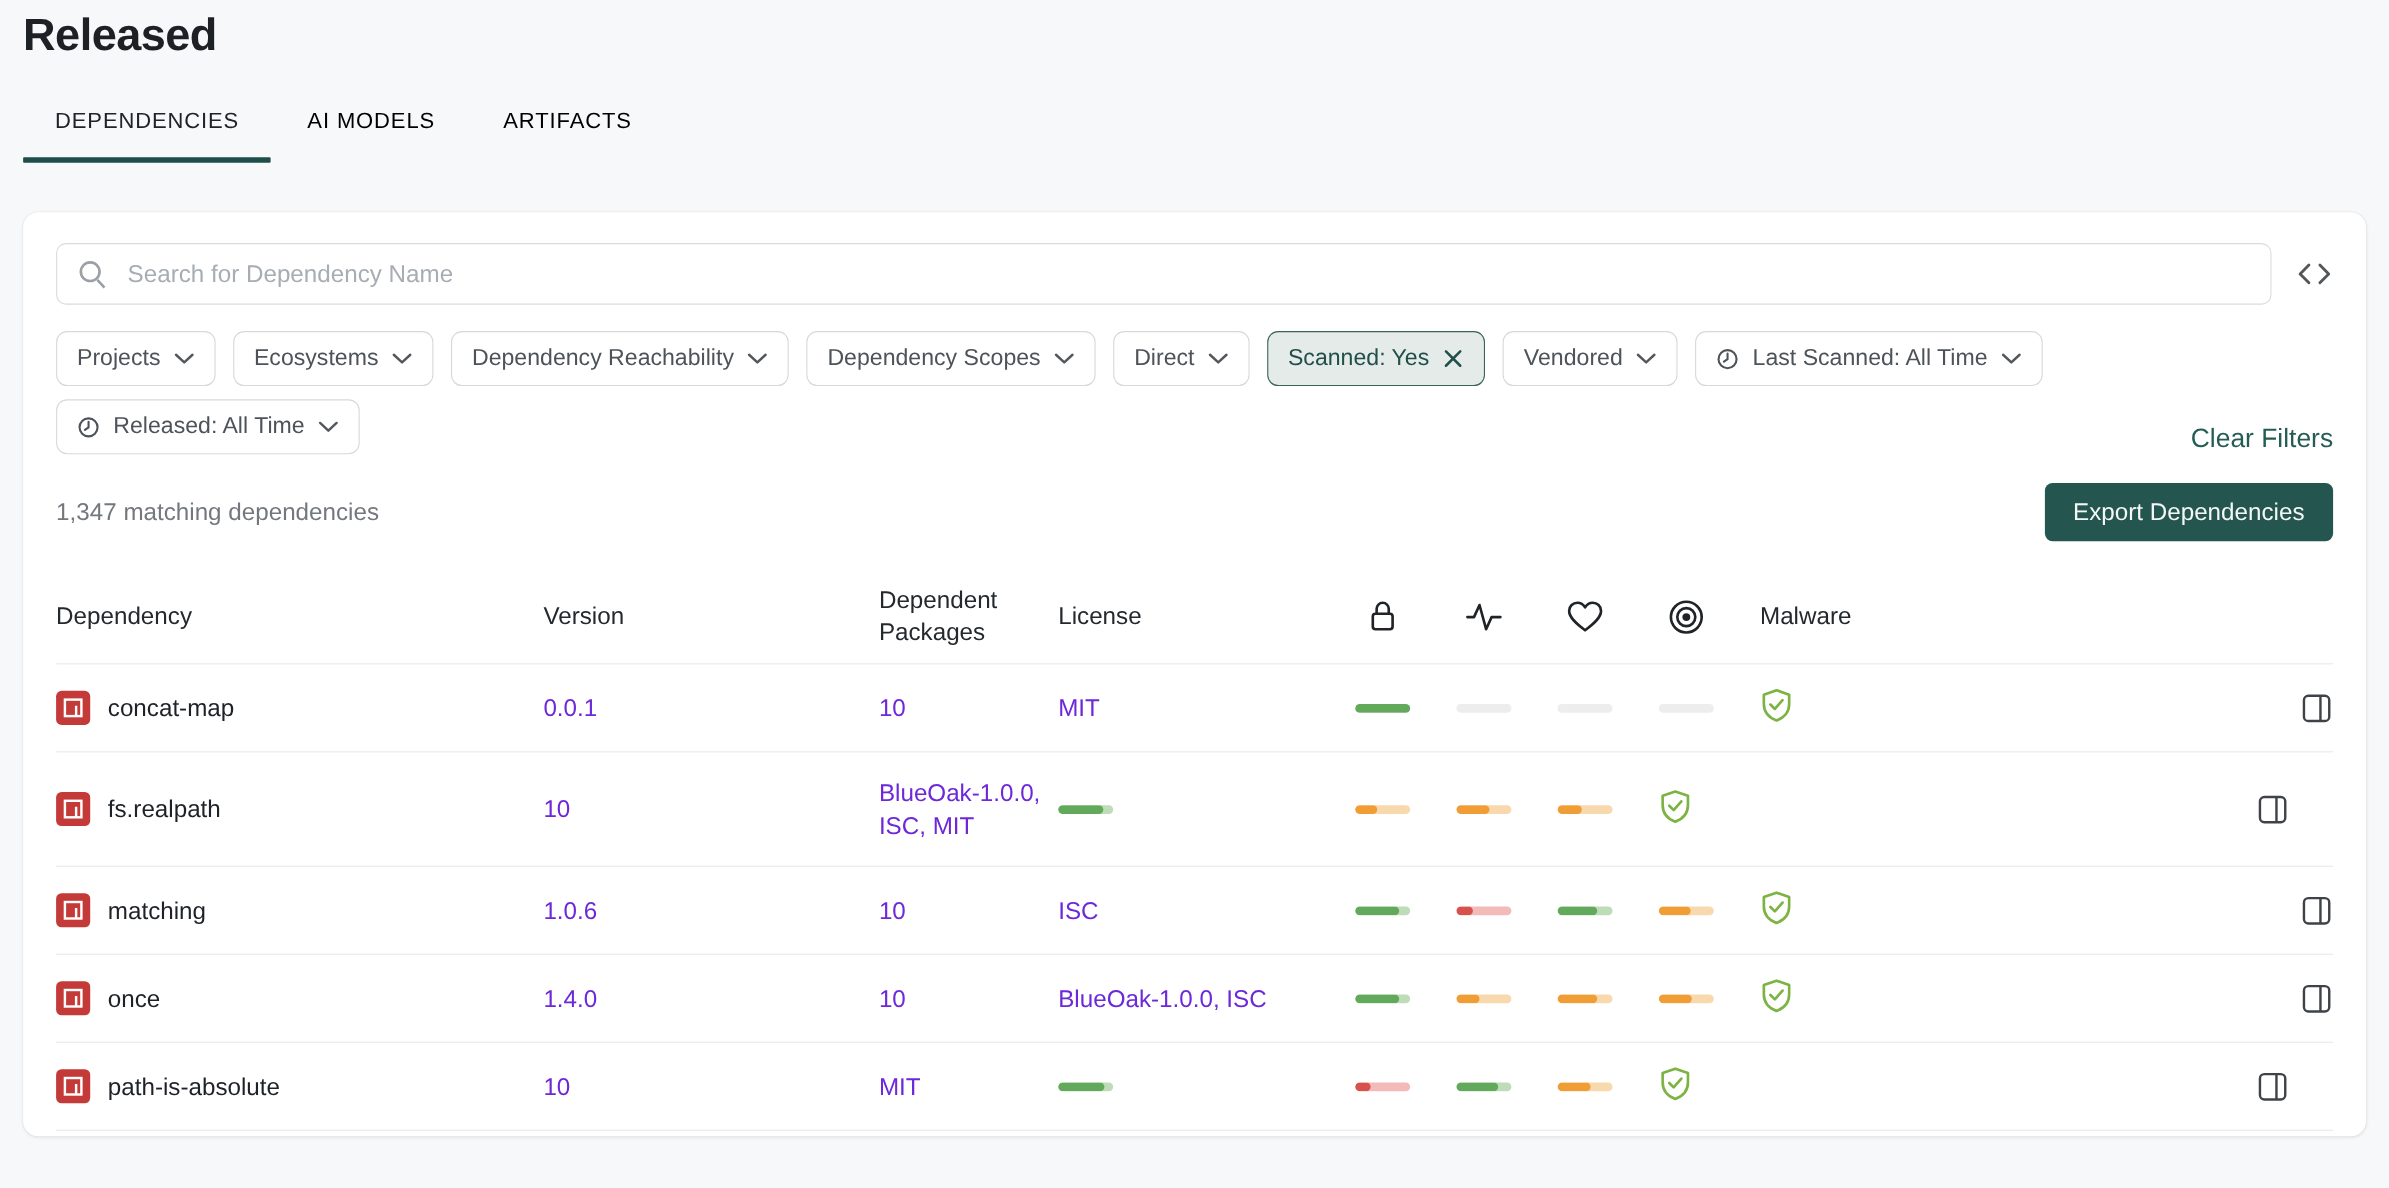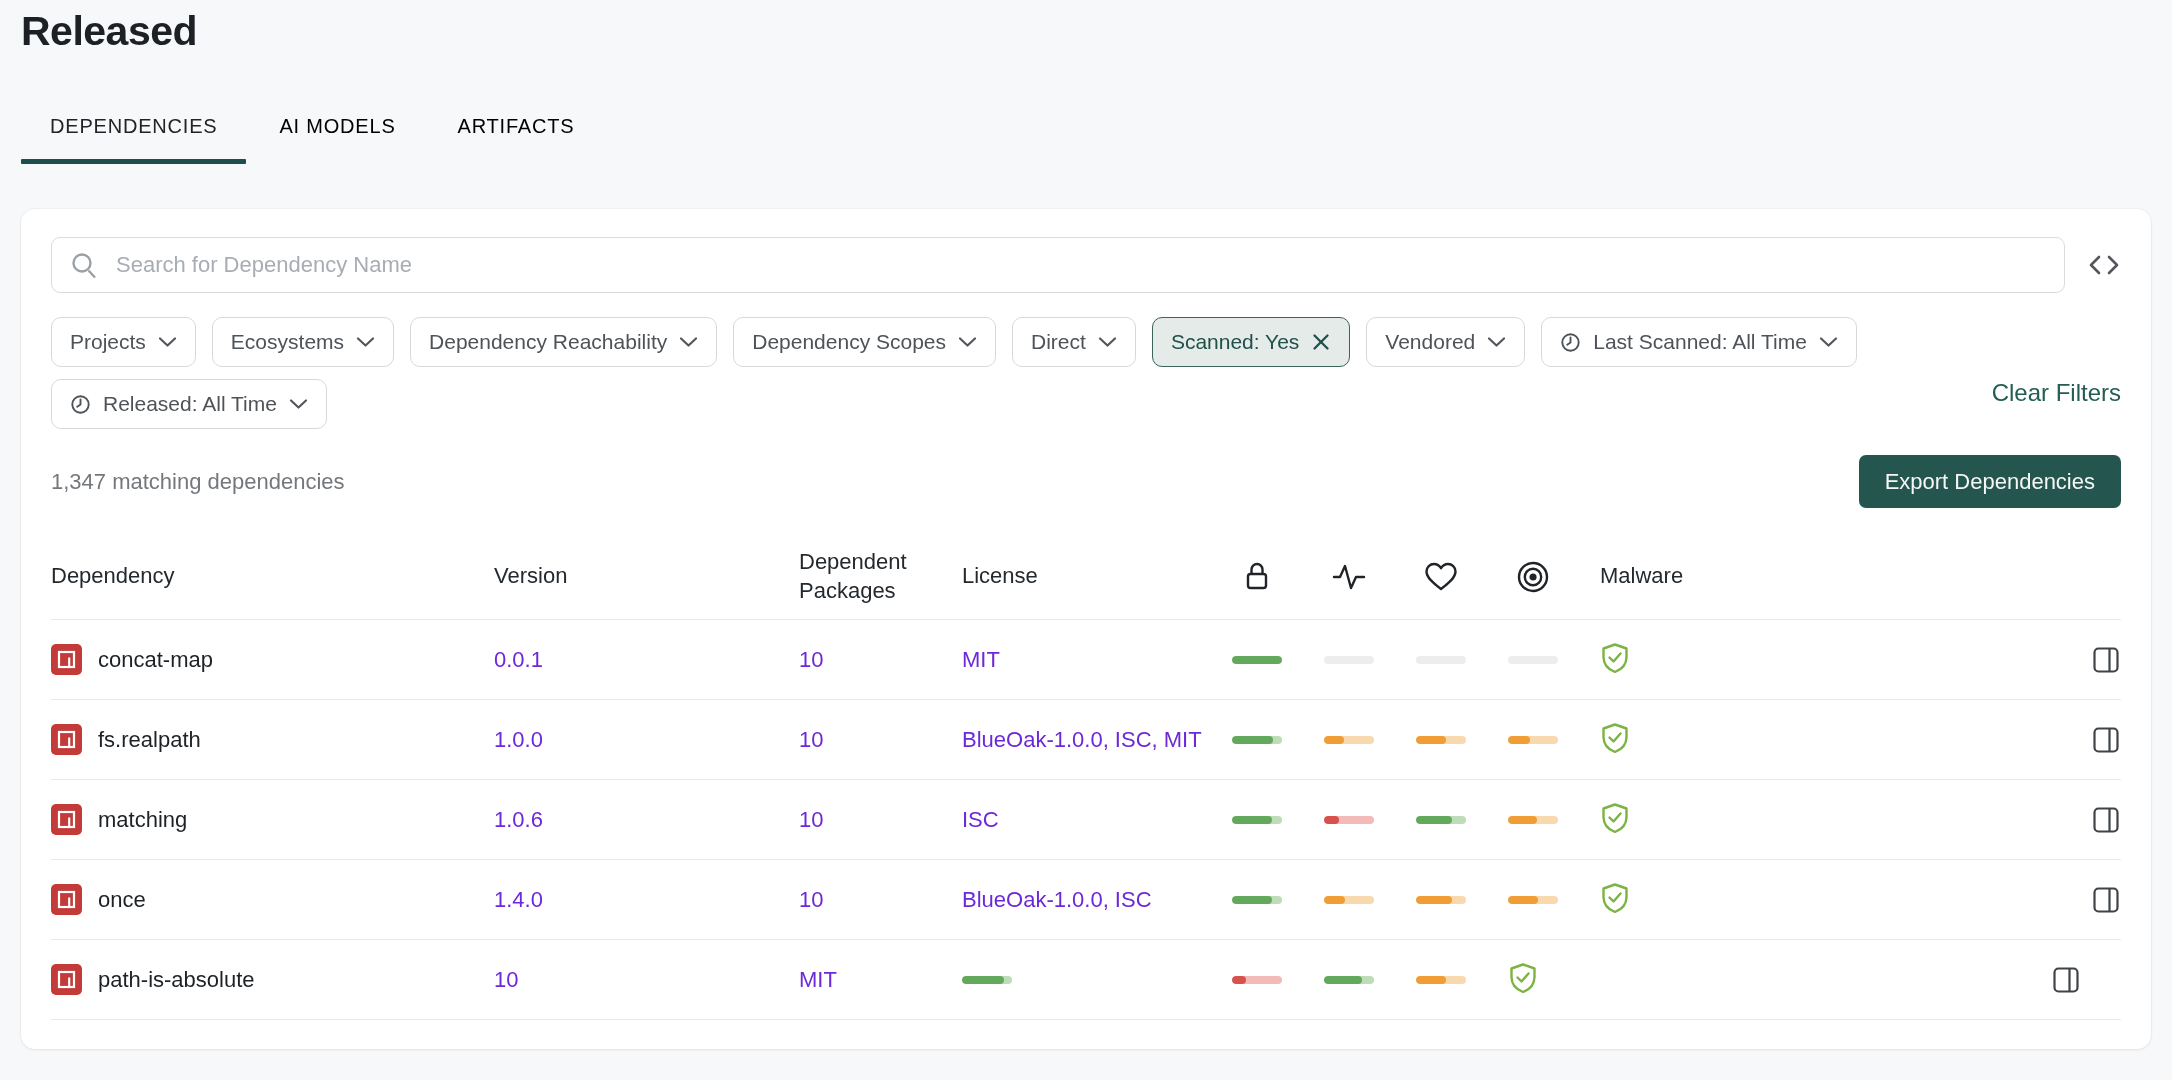--- a/index.html
+++ b/index.html
@@ -7,21 +7,21 @@
   body {
     background:#f7f8f9;
     font-family:"Liberation Sans", sans-serif;
     color:#1e2226;
   }
   .page { padding:8px 21px 0 21px; }
 
   
   .page-title { font-size:41px; font-weight:700; color:#1d2025; letter-spacing:-0.5px; }
 
-  .tabs { display:flex; gap:4px; margin-top:60px; }
+  .tabs { display:flex; gap:4px; margin-top:44px; }
   .tab {
     padding:0 29px 26px 29px;
     font-size:20px; font-weight:500; letter-spacing:0.8px;
     color:#000000; cursor:pointer; position:relative; white-space:nowrap;
   }
   .tab.active { color:#202327; }
   .tab.active::after {
     content:""; position:absolute; left:0; right:0; bottom:0; height:5px;
     background:#1d4e49; border-radius:1px;
   }
@@ -40,21 +40,21 @@
   .search-box input {
     width:100%; height:56px; border:1px solid #d9dcdf; border-radius:9px;
     padding:0 20px 0 64px; font-size:22px; color:#2a2e33; outline:none;
     font-family:"Liberation Sans", sans-serif; background:#fff;
   }
   .search-box input::placeholder { color:#a7adb3; }
   .search-glyph { position:absolute; left:18px; top:13px; }
   .code-toggle { width:34px; display:flex; align-items:center; justify-content:center; cursor:pointer; }
 
   
-  .chip-row { display:flex; align-items:flex-start; gap:16px; margin-top:24px; }
+  .chip-row { display:flex; align-items:flex-end; gap:16px; margin-top:24px; }
   .chip-row.second { margin-top:12px; }
   .chip {
     height:50px; display:inline-flex; align-items:center; gap:12px;
     padding:0 18px; border:1px solid #d6d9dc; border-radius:10px;
     background:#fff; font-size:21px; color:#4d5358; cursor:pointer; white-space:nowrap;
   }
   .chip.active {
     background:#e5ebe8; border:1px solid #3c625c; color:#21504a; font-weight:500;
   }
   .chip .glyph { display:flex; align-items:center; }
@@ -316,21 +316,20 @@
   <div class="tr">
     <div class="dep-cell">
       <span class="npm-badge">
         <svg width="21" height="21" viewBox="0 0 21 21" fill="none" stroke="#ffffff" stroke-width="2.2">
           <rect x="3" y="3" width="15" height="15"></rect>
           <line x1="13.2" y1="8.5" x2="13.2" y2="18"></line>
         </svg>
       </span>
       <span class="dep-name">fs.realpath</span>
     </div>
-    <div class="td">1.0.0</div>
     <div class="td">10</div>
     <div class="td">BlueOak-1.0.0, ISC, MIT</div>
     <div class="score s1">
               <div class="score-bar lvl-green">
                 <div class="fill" style="width: 82%;"></div>
               </div>
             </div>
     <div class="score s2">
               <div class="score-bar lvl-orange">
                 <div class="fill" style="width: 40%;"></div>

